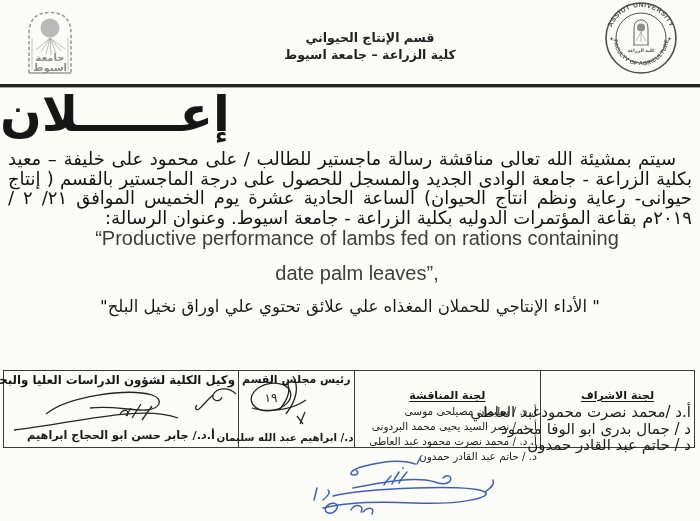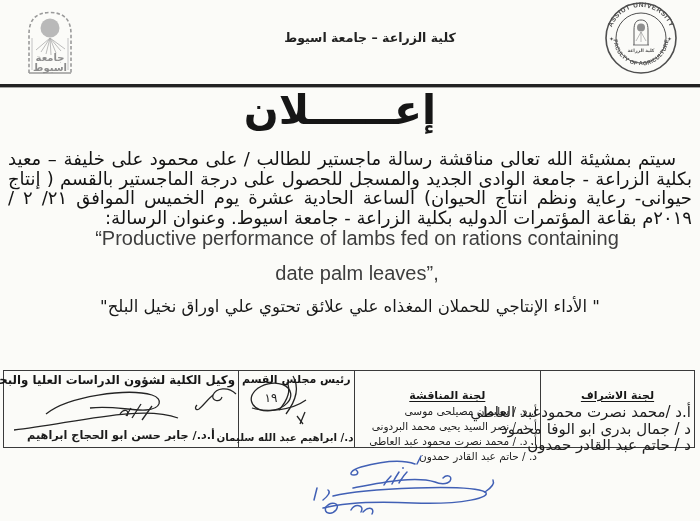--- a/index.html
+++ b/index.html
@@ -16,22 +16,22 @@
     top:29px;left:210px;width:320px;
     text-align:center;direction:rtl;
     font-size:12.5px;font-weight:bold;line-height:17px;color:#222;
   }
   .rule{
     top:84px;left:0;width:700px;height:3px;
     background:#232323;box-shadow:0 1px 0 rgba(60,60,60,.45);
   }
   .announce-title{
     top:86px;left:0;width:680px;
-    text-align:center;direction:rtl;
-    font-size:41px;font-weight:bold;color:#161616;
+    text-align:left;direction:rtl;
+    font-size:49px;font-weight:bold;color:#161616;
   }
   .para{
     top:149px;right:8px;width:684px;
     direction:rtl;text-align:justify;text-indent:16px;
     font-size:18px;line-height:19.5px;color:#141414;
   }
   .en-title{
     top:221px;left:7px;width:700px;
     text-align:center;
     font-family:"Liberation Sans",sans-serif;
@@ -99,20 +99,21 @@
       <path d="M28,30 L29,47"></path>
         <path d="M28,30 L34,45"></path>
         <path d="M28,30 L39,43"></path>
         <path d="M28,30 L43,41"></path>
     </g>
     <text x="28" y="53" text-anchor="middle" font-size="10" font-weight="bold" fill="#8d8d8d">جامعة</text>
     <text x="28" y="63" text-anchor="middle" font-size="10" font-weight="bold" fill="#8d8d8d">اسيوط</text>
   </svg>
 
   <div class="abs dept-block">
+    <div>قسم الإنتاج الحيواني</div>
     <div>كلية الزراعة – جامعة اسيوط</div>
   </div>
 
   <svg class="abs noselect" style="top:1px;left:602px;" width="78" height="74" viewBox="0 0 78 74">
     <defs>
       <path id="sealTop" d="M 8,37 A 31,31 0 1 1 70,37" fill="none"></path>
       <path id="sealBot" d="M 11.5,37 A 27.5,27.5 0 0 0 66.5,37" fill="none"></path>
     </defs>
     <circle cx="39" cy="37" r="35" fill="none" stroke="#4f4f4f" stroke-width="1.6"></circle>
     <circle cx="39" cy="37" r="25" fill="none" stroke="#4f4f4f" stroke-width="1"></circle>

